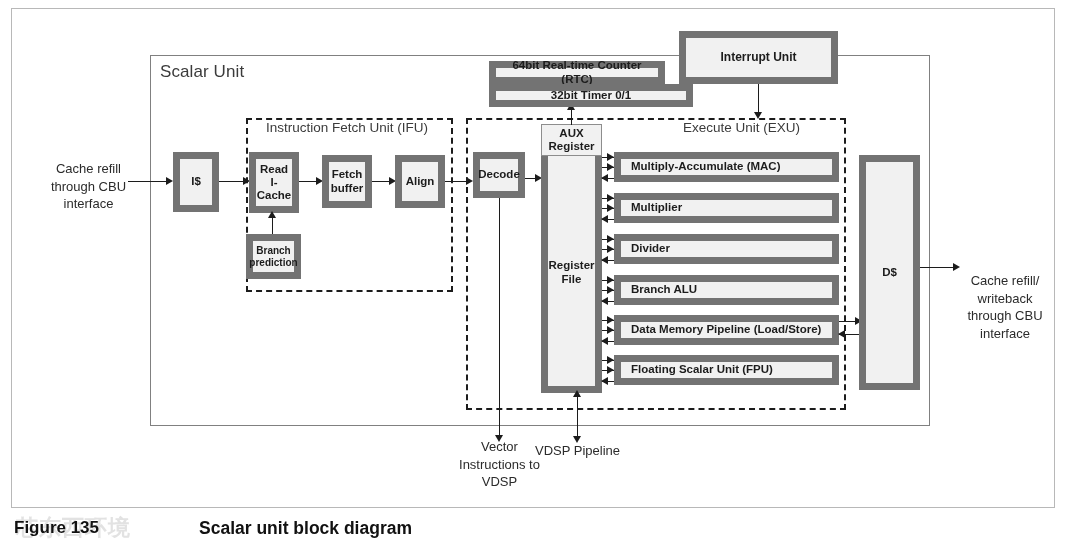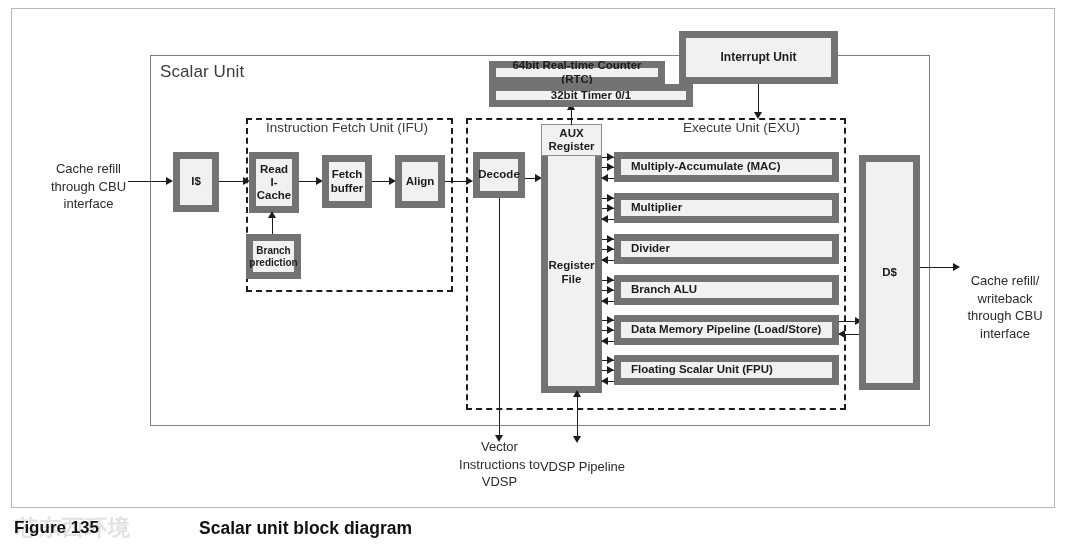--- a/index.html
+++ b/index.html
@@ -311,19 +311,19 @@
   <div class="hline" style="left:920px; top:267px; width:35px;"></div>
   <div class="arrow-r" style="left:953px; top:263px;"></div>
   <div class="note" style="left:955px; top:233px; width:100px;margin-top:39px;">Cache refill/
 writeback
 through CBU
 interface</div>
 
   <div class="note" style="left:447px; top:438px; width:105px;">Vector
 Instructions to
 VDSP</div>
-  <div class="note" style="left:530px; top:458px; width:95px;text-align:right;">VDSP Pipeline</div>
+  <div class="note" style="left:530px; top:442px; width:95px;">VDSP Pipeline</div>
 
   <div class="watermark">芯东西环境</div>
   <div class="caption-num">Figure 135</div>
   <div class="caption-title">Scalar unit block diagram</div>
 
 </div>
 
 </body></html>

